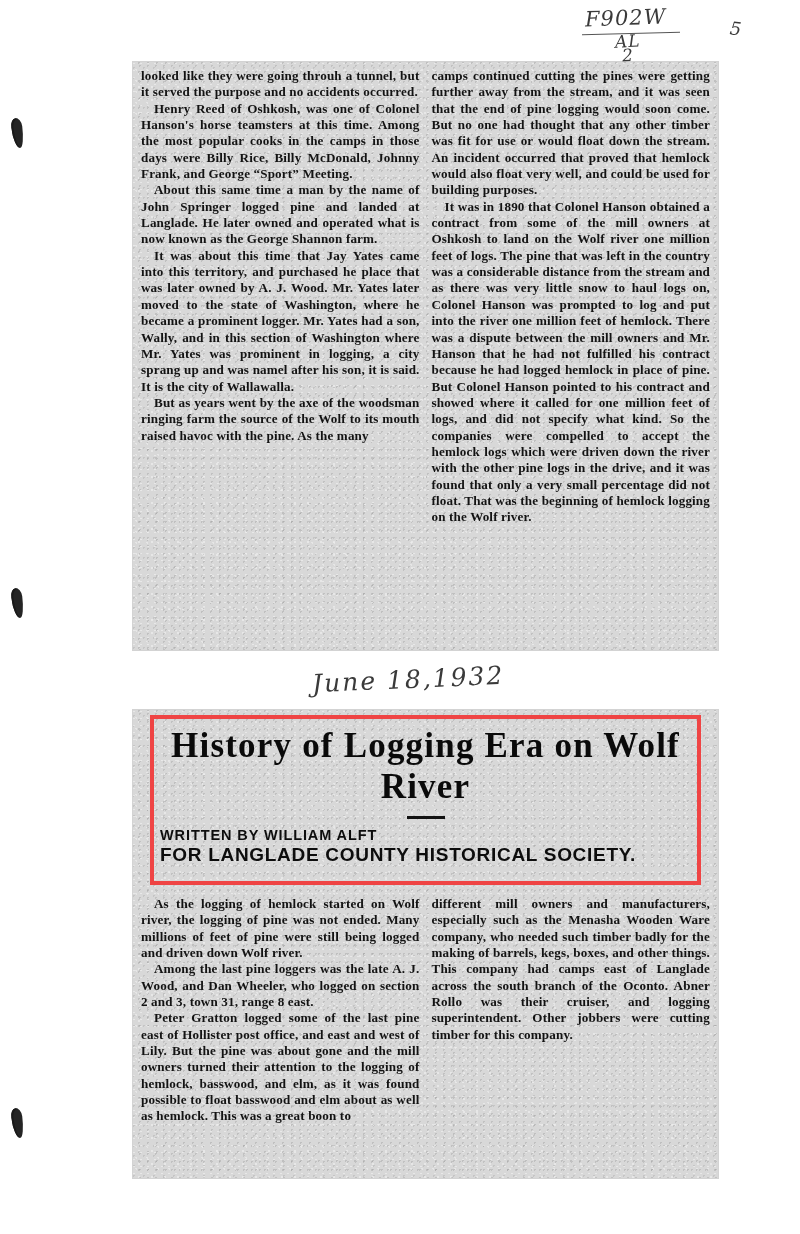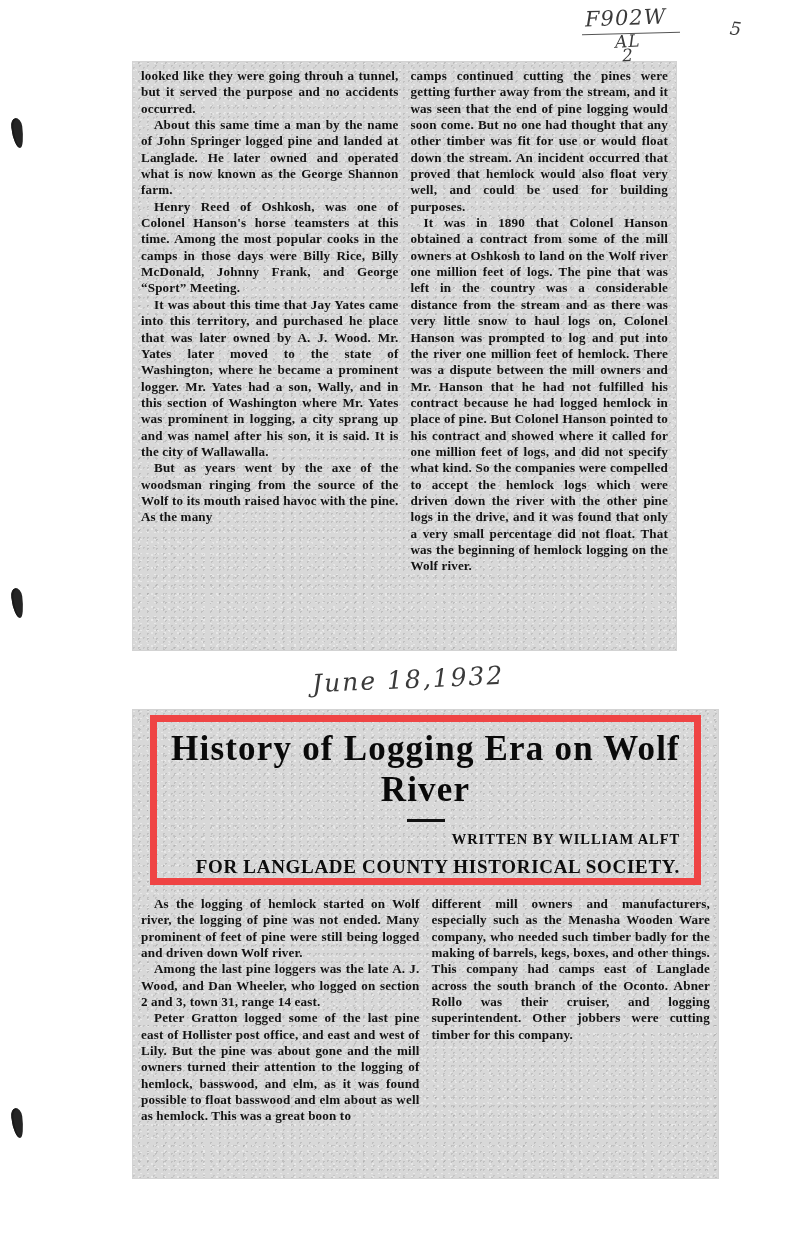--- a/index.html
+++ b/index.html
@@ -96,21 +96,21 @@
       radial-gradient(circle at 63% 8%,  rgba(90,90,90,0.35) 0 1px, transparent 1px),
       radial-gradient(circle at 31% 71%, rgba(255,255,255,0.65) 0 1px, transparent 1px),
       radial-gradient(circle at 85% 46%, rgba(80,80,80,0.30) 0 1px, transparent 1px),
       radial-gradient(circle at 47% 91%, rgba(255,255,255,0.70) 0 1px, transparent 1px),
       radial-gradient(circle at 8%  57%, rgba(95,95,95,0.28) 0 1px, transparent 1px);
     background-size: 7px 7px, 9px 9px, 11px 11px, 8px 8px, 13px 13px, 10px 10px;
   }
 
   #clipping-top {
     left: 133px; top: 62px;
-    width: 543px; height: 588px;
+    width: 585px; height: 588px;
   }
   #clipping-bottom {
     left: 133px; top: 710px;
     width: 585px; height: 468px;
   }
 
   
   .columns {
     position: absolute;
     inset: 0;
@@ -149,21 +149,21 @@
     text-indent: 0;
     color: #0c0c0c;
   }
 
   
   #headline-box {
     position: absolute;
     left: 17px; top: 5px;
     width: 551px;
     height: 170px;
-    border: 7px solid #ef4444;
+    border: 4px solid #ef4444;
     box-sizing: border-box;
     z-index: 3;
     padding: 6px 6px 4px 6px;
   }
   #headline-title {
     margin: 0;
     text-align: center;
     font-family: "Liberation Serif", serif;
     font-weight: bold;
     font-size: 35px;
@@ -171,23 +171,23 @@
     letter-spacing: 1.2px;
     color: #0a0a0a;
   }
   #headline-rule {
     width: 38px;
     height: 3px;
     background: #111;
     margin: 9px auto 7px auto;
   }
   .byline {
-    margin: 8px;
-    text-align: right;
-    font-family: Liberation Serif, serif;
+    margin: 0;
+    text-align: left;
+    font-family: Liberation Sans, sans-serif;
     font-weight: bold;
     font-size: 14.5px;
     line-height: 19px;
     letter-spacing: 0.9px;
     color: #0d0d0d;
   }
   .byline.second { font-size: 19px; letter-spacing: 0.7px; }
 
   
   #bottom-body {
@@ -211,24 +211,24 @@
 
   <div class="punch" id="punch-1"></div>
   <div class="punch" id="punch-2"></div>
   <div class="punch" id="punch-3"></div>
 
   <div class="clipping" id="clipping-top">
     <div class="columns">
 
       <div class="col left">
         <p class="noindent">looked like they were going throuh a tunnel, but it served the purpose and no accidents occurred.</p>
+        <p>Henry Reed of Oshkosh, was one of Colonel Hanson's horse teamsters at this time. Among the most popular cooks in the camps in those days were Billy Rice, Billy McDonald, Johnny Frank, and George “Sport” Meeting.</p>
         <p>About this same time a man by the name of John Springer logged pine and landed at Langlade. He later owned and operated what is now known as the George Shannon farm.</p>
-        <p>Henry Reed of Oshkosh, was one of Colonel Hanson's horse teamsters at this time. Among the most popular cooks in the camps in those days were Billy Rice, Billy McDonald, Johnny Frank, and George “Sport” Meeting.</p>
         <p>It was about this time that Jay Yates came into this territory, and purchased he place that was later owned by A. J. Wood. Mr. Yates later moved to the state of Washington, where he became a prominent logger. Mr. Yates had a son, Wally, and in this section of Washington where Mr. Yates was prominent in logging, a city sprang up and was namel after his son, it is said. It is the city of Wallawalla.</p>
-        <p>But as years went by the axe of the woodsman ringing from the source of the Wolf to its mouth raised havoc with the pine. As the many</p>
+        <p>But as years went by the axe of the woodsman ringing farm the source of the Wolf to its mouth raised havoc with the pine. As the many</p>
       </div>
 
       <div class="col right">
         <p class="noindent">camps continued cutting the pines were getting further away from the stream, and it was seen that the end of pine logging would soon come. But no one had thought that any other timber was fit for use or would float down the stream. An incident occurred that proved that hemlock would also float very well, and could be used for building purposes.</p>
         <p>It was in 1890 that Colonel Hanson obtained a contract from some of the mill owners at Oshkosh to land on the Wolf river one million feet of logs. The pine that was left in the country was a considerable distance from the stream and as there was very little snow to haul logs on, Colonel Hanson was prompted to log and put into the river one million feet of hemlock. There was a dispute between the mill owners and Mr. Hanson that he had not fulfilled his contract because he had logged hemlock in place of pine. But Colonel Hanson pointed to his contract and showed where it called for one million feet of logs, and did not specify what kind. So the companies were compelled to accept the hemlock logs which were driven down the river with the other pine logs in the drive, and it was found that only a very small percentage did not float. That was the beginning of hemlock logging on the Wolf river.</p>
       </div>
 
     </div>
   </div>
 
@@ -236,22 +236,22 @@
 
     <div id="headline-box">
       <h1 id="headline-title">History of Logging Era on Wolf River</h1>
       <div id="headline-rule"></div>
       <p class="byline">WRITTEN BY WILLIAM ALFT</p>
       <p class="byline second">FOR LANGLADE COUNTY HISTORICAL SOCIETY.</p>
     </div>
 
     <div id="bottom-body">
       <div class="col left">
-        <p>As the logging of hemlock started on Wolf river, the logging of pine was not ended. Many prominent of feet of pine were still being logged and driven down Wolf river.</p>
-        <p>Among the last pine loggers was the late A. J. Wood, and Dan Wheeler, who logged on section 2 and 3, town 31, range 14 east.</p>
+        <p>As the logging of hemlock started on Wolf river, the logging of pine was not ended. Many millions of feet of pine were still being logged and driven down Wolf river.</p>
+        <p>Among the last pine loggers was the late A. J. Wood, and Dan Wheeler, who logged on section 2 and 3, town 31, range 8 east.</p>
         <p>Peter Gratton logged some of the last pine east of Hollister post office, and east and west of Lily. But the pine was about gone and the mill owners turned their attention to the logging of hemlock, basswood, and elm, as it was found possible to float basswood and elm about as well as hemlock. This was a great boon to</p>
       </div>
       <div class="col right">
         <p class="noindent">different mill owners and manufacturers, especially such as the Menasha Wooden Ware company, who needed such timber badly for the making of barrels, kegs, boxes, and other things. This company had camps east of Langlade across the south branch of the Oconto. Abner Rollo was their cruiser, and logging superintendent. Other jobbers were cutting timber for this company.</p>
       </div>
     </div>
 
   </div>
 
 </div>

